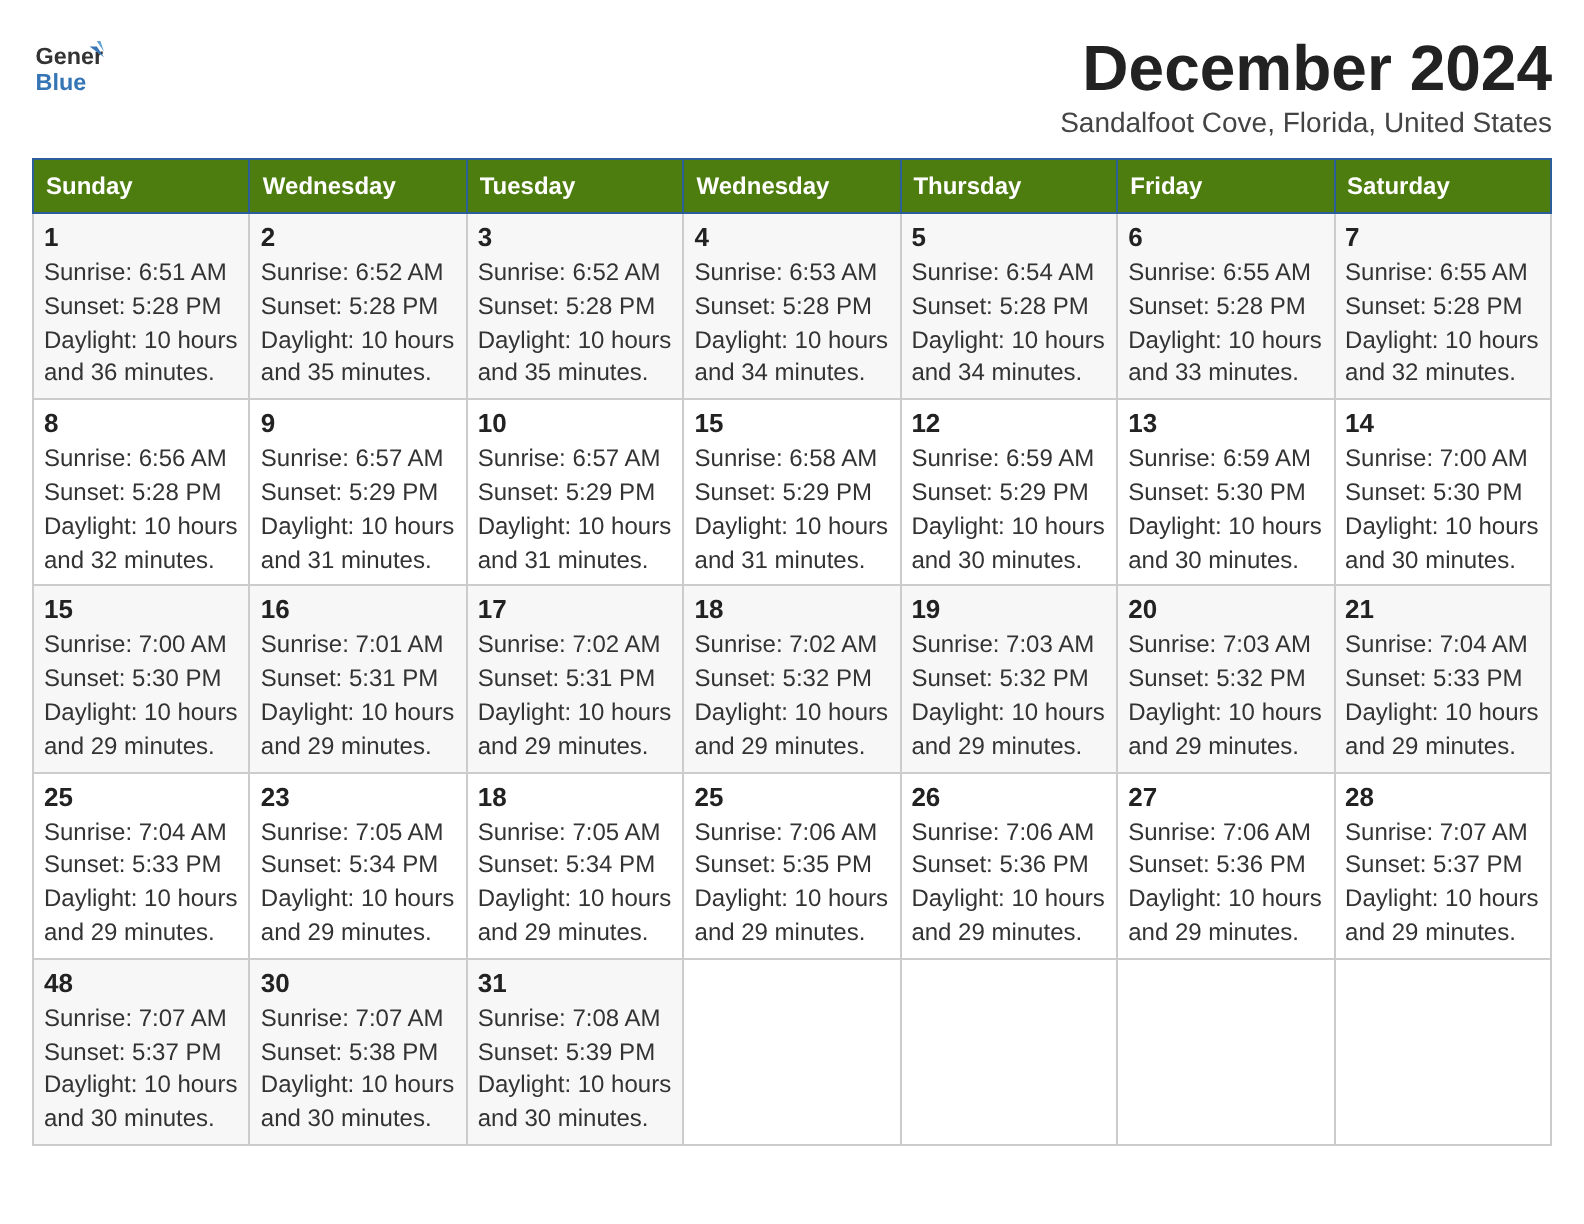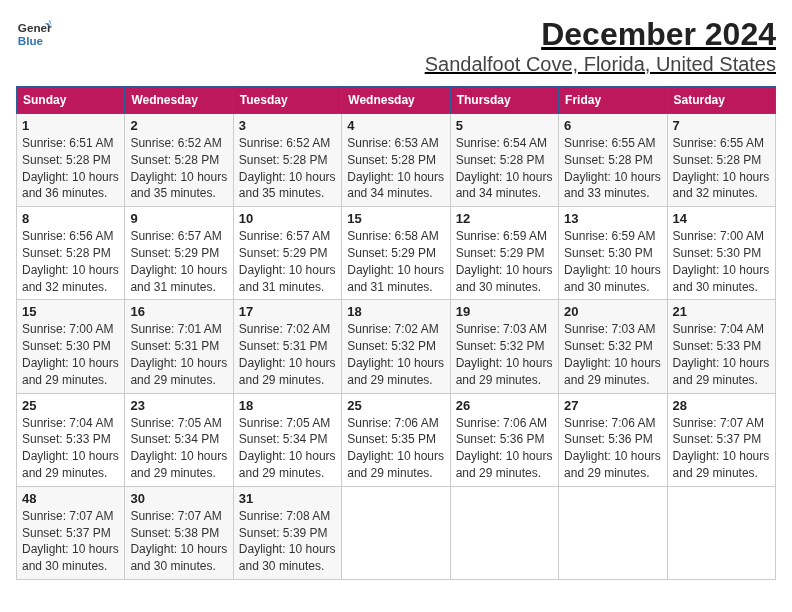--- a/index.html
+++ b/index.html
@@ -20,38 +20,37 @@
       display: flex;
       align-items: center;
       gap: 4px;
     }
     .logo-icon {
       width: 36px;
       height: 36px;
     }
     .title-area {
       text-align: right;
-      text-decoration: underline;
     }
     .month-title {
       font-size: 32px;
       font-weight: bold;
       color: #222;
     }
     .location-title {
-      font-size: 20px;
+      font-size: 14px;
       color: #444;
     }
     table {
       width: 100%;
       border-collapse: collapse;
       font-size: 11px;
     }
     thead th {
-      background-color: #be185d;
+      background-color: #4d7c0f;
       color: #fff;
       text-align: left;
       padding: 6px 6px;
       font-size: 12px;
       font-weight: bold;
       border: 1px solid #2a5f99;
     }
     tbody td {
       border: 1px solid #ccc;
       vertical-align: top;

